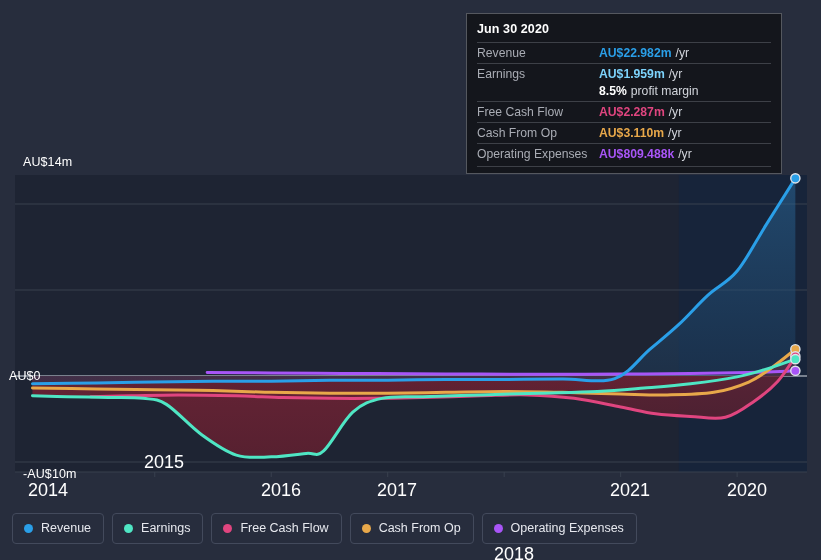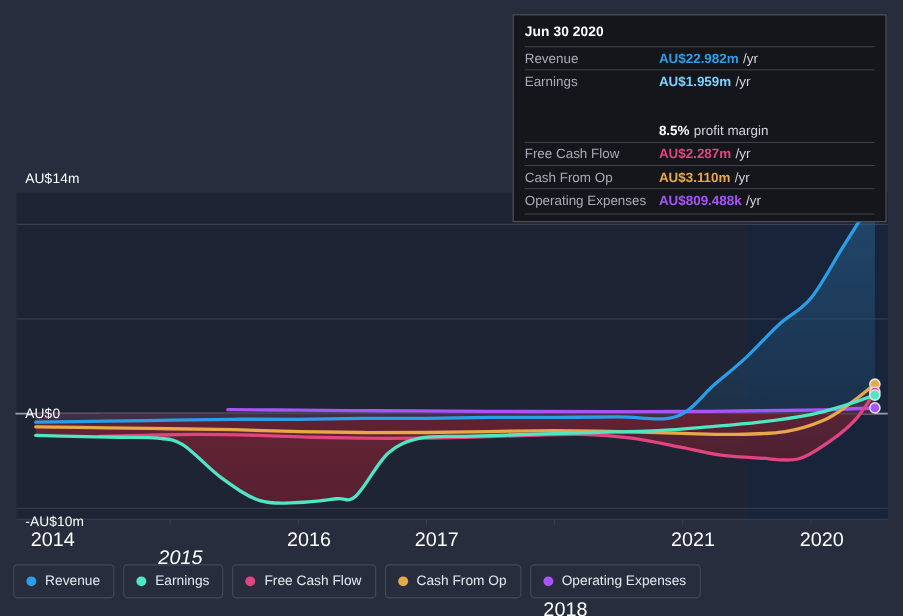--- a/index.html
+++ b/index.html
@@ -43,42 +43,42 @@
     color: #ffffff;
     transform: translateX(-50%);
     white-space: nowrap;
   }
 
   
   #tooltip {
     position: absolute;
     left: 466px;
     top: 13px;
-    width: 340px;
+    width: 316px;
     background: #14161c;
     border: 1px solid #55585f;
     box-sizing: border-box;
     padding: 7px 10px 6px 10px;
   }
   #tooltip .tt-title {
     font-size: 12.5px;
     font-weight: bold;
     color: #ffffff;
     padding: 1px 0 6px 0;
     letter-spacing: 0.1px;
   }
   .tt-row {
     display: flex;
     align-items: baseline;
     border-top: 1px solid #3d4047;
     padding: 3px 0 2px 0;
     font-size: 12.2px;
     min-height: 15px;
   }
-  .tt-row.no-rule { border-top: none; padding-top: 0; margin-top: 28px; }
+  .tt-row.no-rule { border-top: none; padding-top: 0; }
   .tt-label {
     width: 122px;
     flex: 0 0 122px;
     color: #a9acb4;
     white-space: nowrap;
   }
   .tt-value {
     font-weight: bold;
     white-space: nowrap;
   }
@@ -167,27 +167,27 @@
       <path d="M32.47,383.74C43.15,383.60 76.15,383.17 96.53,382.88C116.91,382.59 135.35,382.31 154.76,382.02C174.18,381.73 193.59,381.30 213.00,381.16C232.41,381.02 251.82,381.30 271.24,381.16C290.65,381.02 310.06,380.44 329.47,380.30C348.88,380.16 368.29,380.44 387.71,380.30C407.12,380.16 426.53,379.58 445.94,379.44C465.35,379.30 484.76,379.51 504.18,379.44C523.59,379.37 543.97,379.15 562.41,379.01C580.85,378.87 600.26,383.52 614.82,378.58C629.38,373.63 639.09,358.37 649.76,349.34C660.44,340.31 669.18,333.43 678.88,324.40C688.59,315.37 698.29,304.05 708.00,295.16C717.71,286.27 727.41,282.83 737.12,271.08C746.82,259.33 756.53,240.09 766.24,224.64C775.94,209.19 790.50,186.07 795.35,178.35" fill="none" stroke="#2a9fe8" stroke-width="3" stroke-linecap="round" stroke-linejoin="round"></path>
       <circle cx="795.3529411764811" cy="178.3548" r="4.6" fill="#2a9fe8" stroke="#dfe3ea" stroke-width="1.4"></circle>
       <circle cx="795.3529411764811" cy="349.254" r="4.6" fill="#e8a84a" stroke="#dfe3ea" stroke-width="1.4"></circle>
       <circle cx="795.3529411764811" cy="356.3318" r="4.6" fill="#e0457f" stroke="#dfe3ea" stroke-width="1.4"></circle>
       <circle cx="795.3529411764811" cy="359.1526" r="4.6" fill="#4fe6c4" stroke="#dfe3ea" stroke-width="1.4"></circle>
       <circle cx="795.3529411764811" cy="370.8142" r="4.6" fill="#a855f7" stroke="#dfe3ea" stroke-width="1.4"></circle>
     </svg>
 
   <div>
     <div class="y-label" style="left:23px; top:155px;">AU$14m</div>
-    <div class="y-label" style="left:23px; top:369px;">AU$0</div>
+    <div class="y-label" style="left:9px; top:369px;">AU$0</div>
     <div class="y-label" style="left:23px; top:467px;">-AU$10m</div>
   </div>
 
   <div>
     <div class="x-label" style="left:48px;  top:480px;">2014</div>
-    <div class="x-label" style="left:164px; top:497px;font-style:italic;">2015</div>
+    <div class="x-label" style="left:164px; top:452px;">2015</div>
     <div class="x-label" style="left:281px; top:480px;">2016</div>
     <div class="x-label" style="left:397px; top:480px;">2017</div>
     <div class="x-label" style="left:514px; top:504px;margin-top:40px;">2018</div>
     <div class="x-label" style="left:630px; top:480px;">2021</div>
     <div class="x-label" style="left:747px; top:480px;">2020</div>
   </div>
 
   <div id="tooltip">
     <div class="tt-title">Jun 30 2020</div>
 

